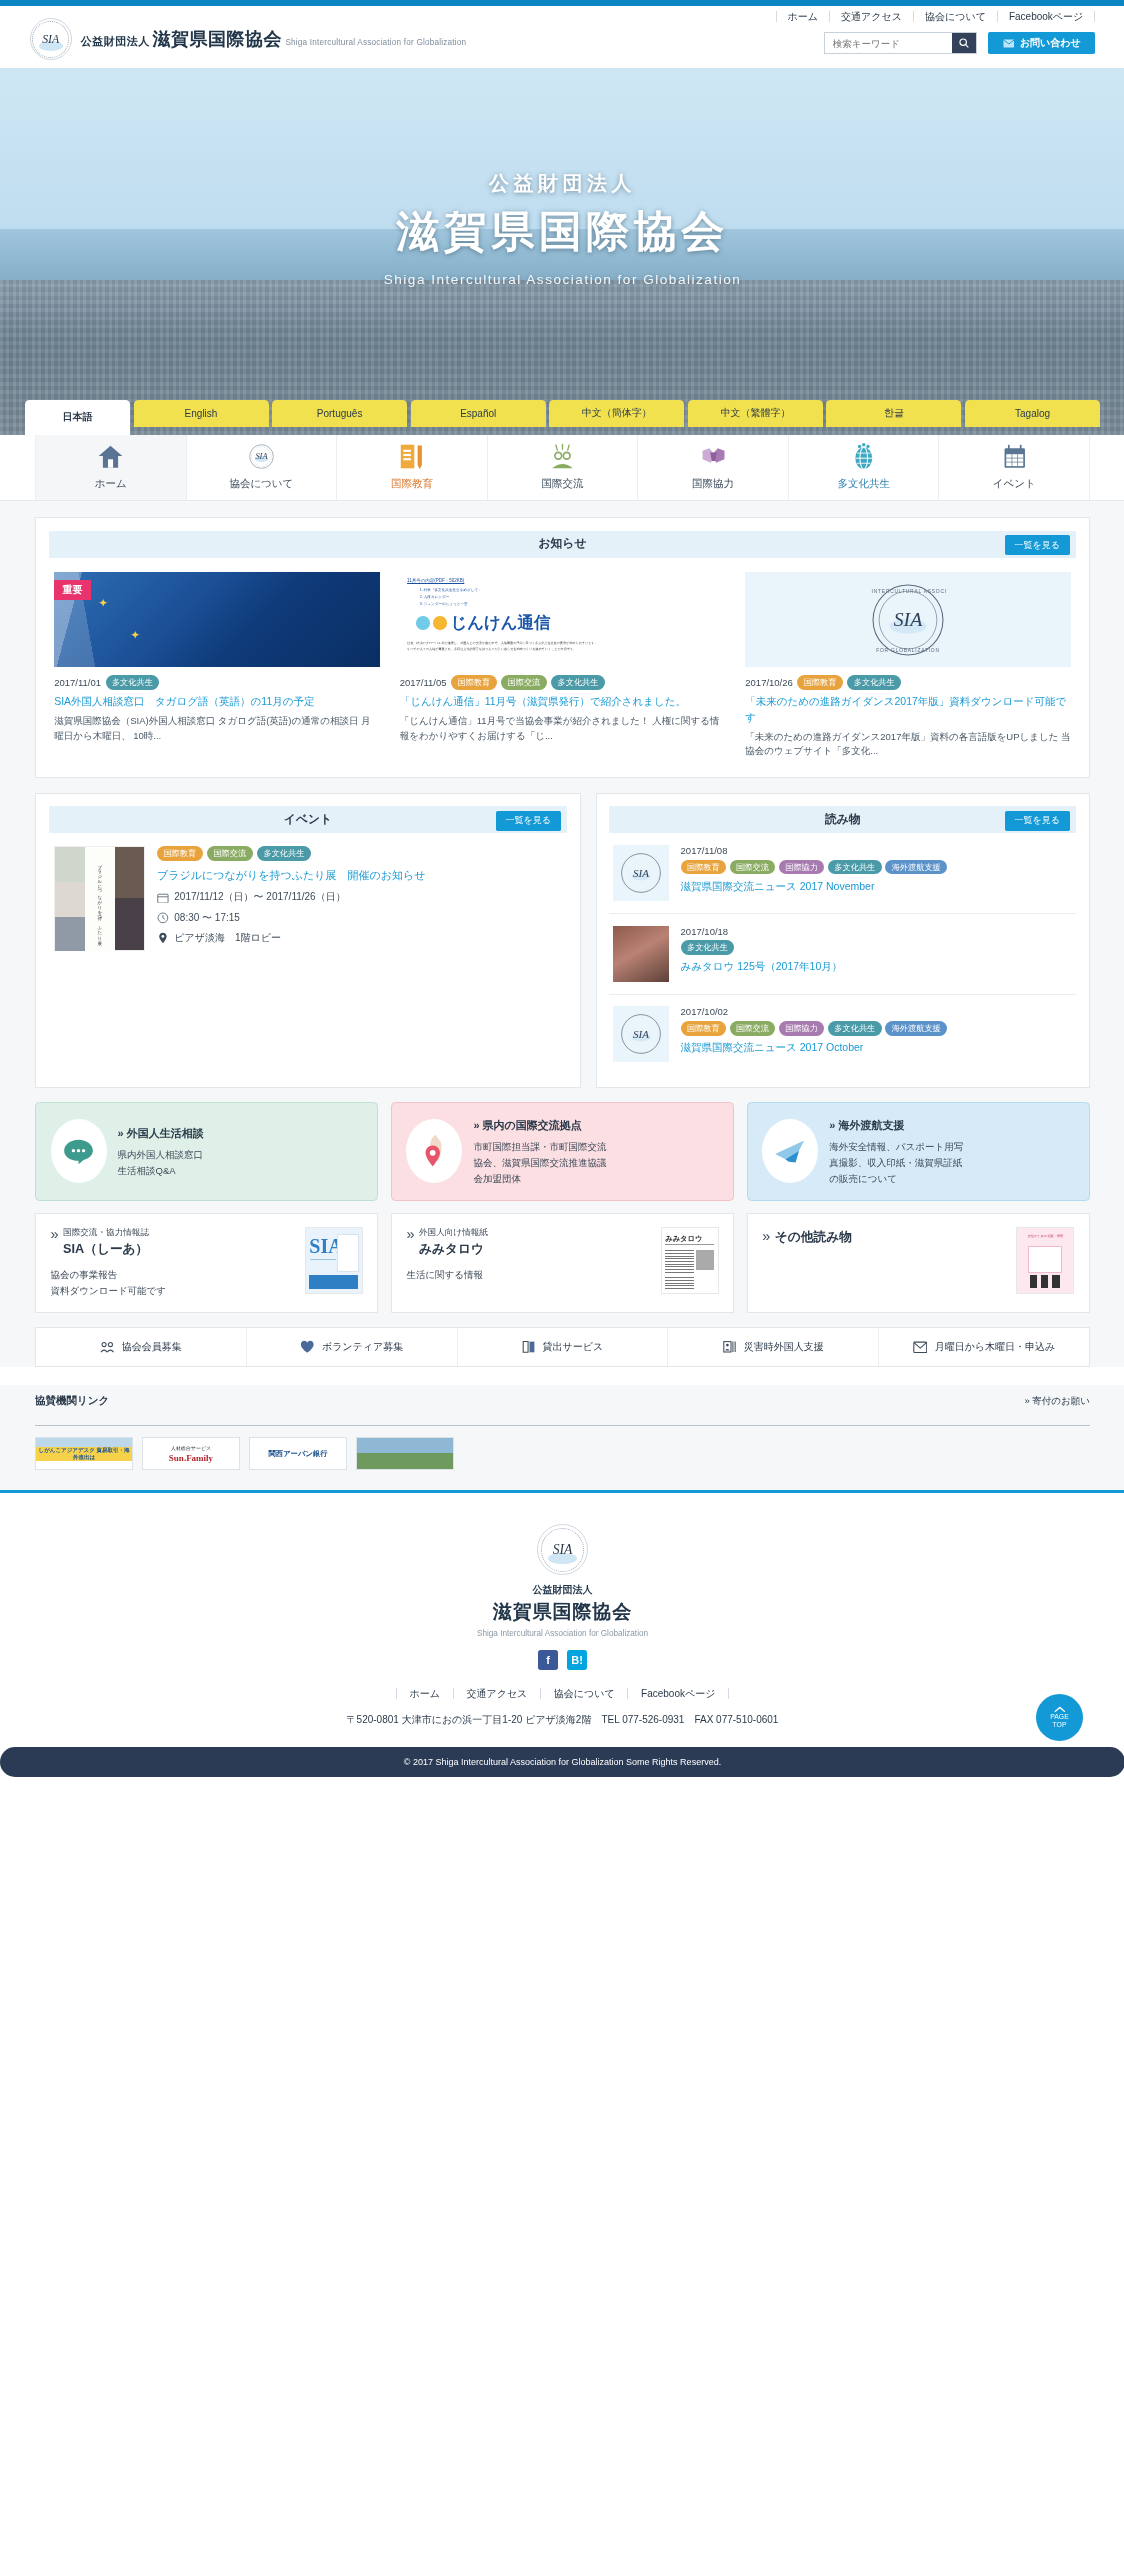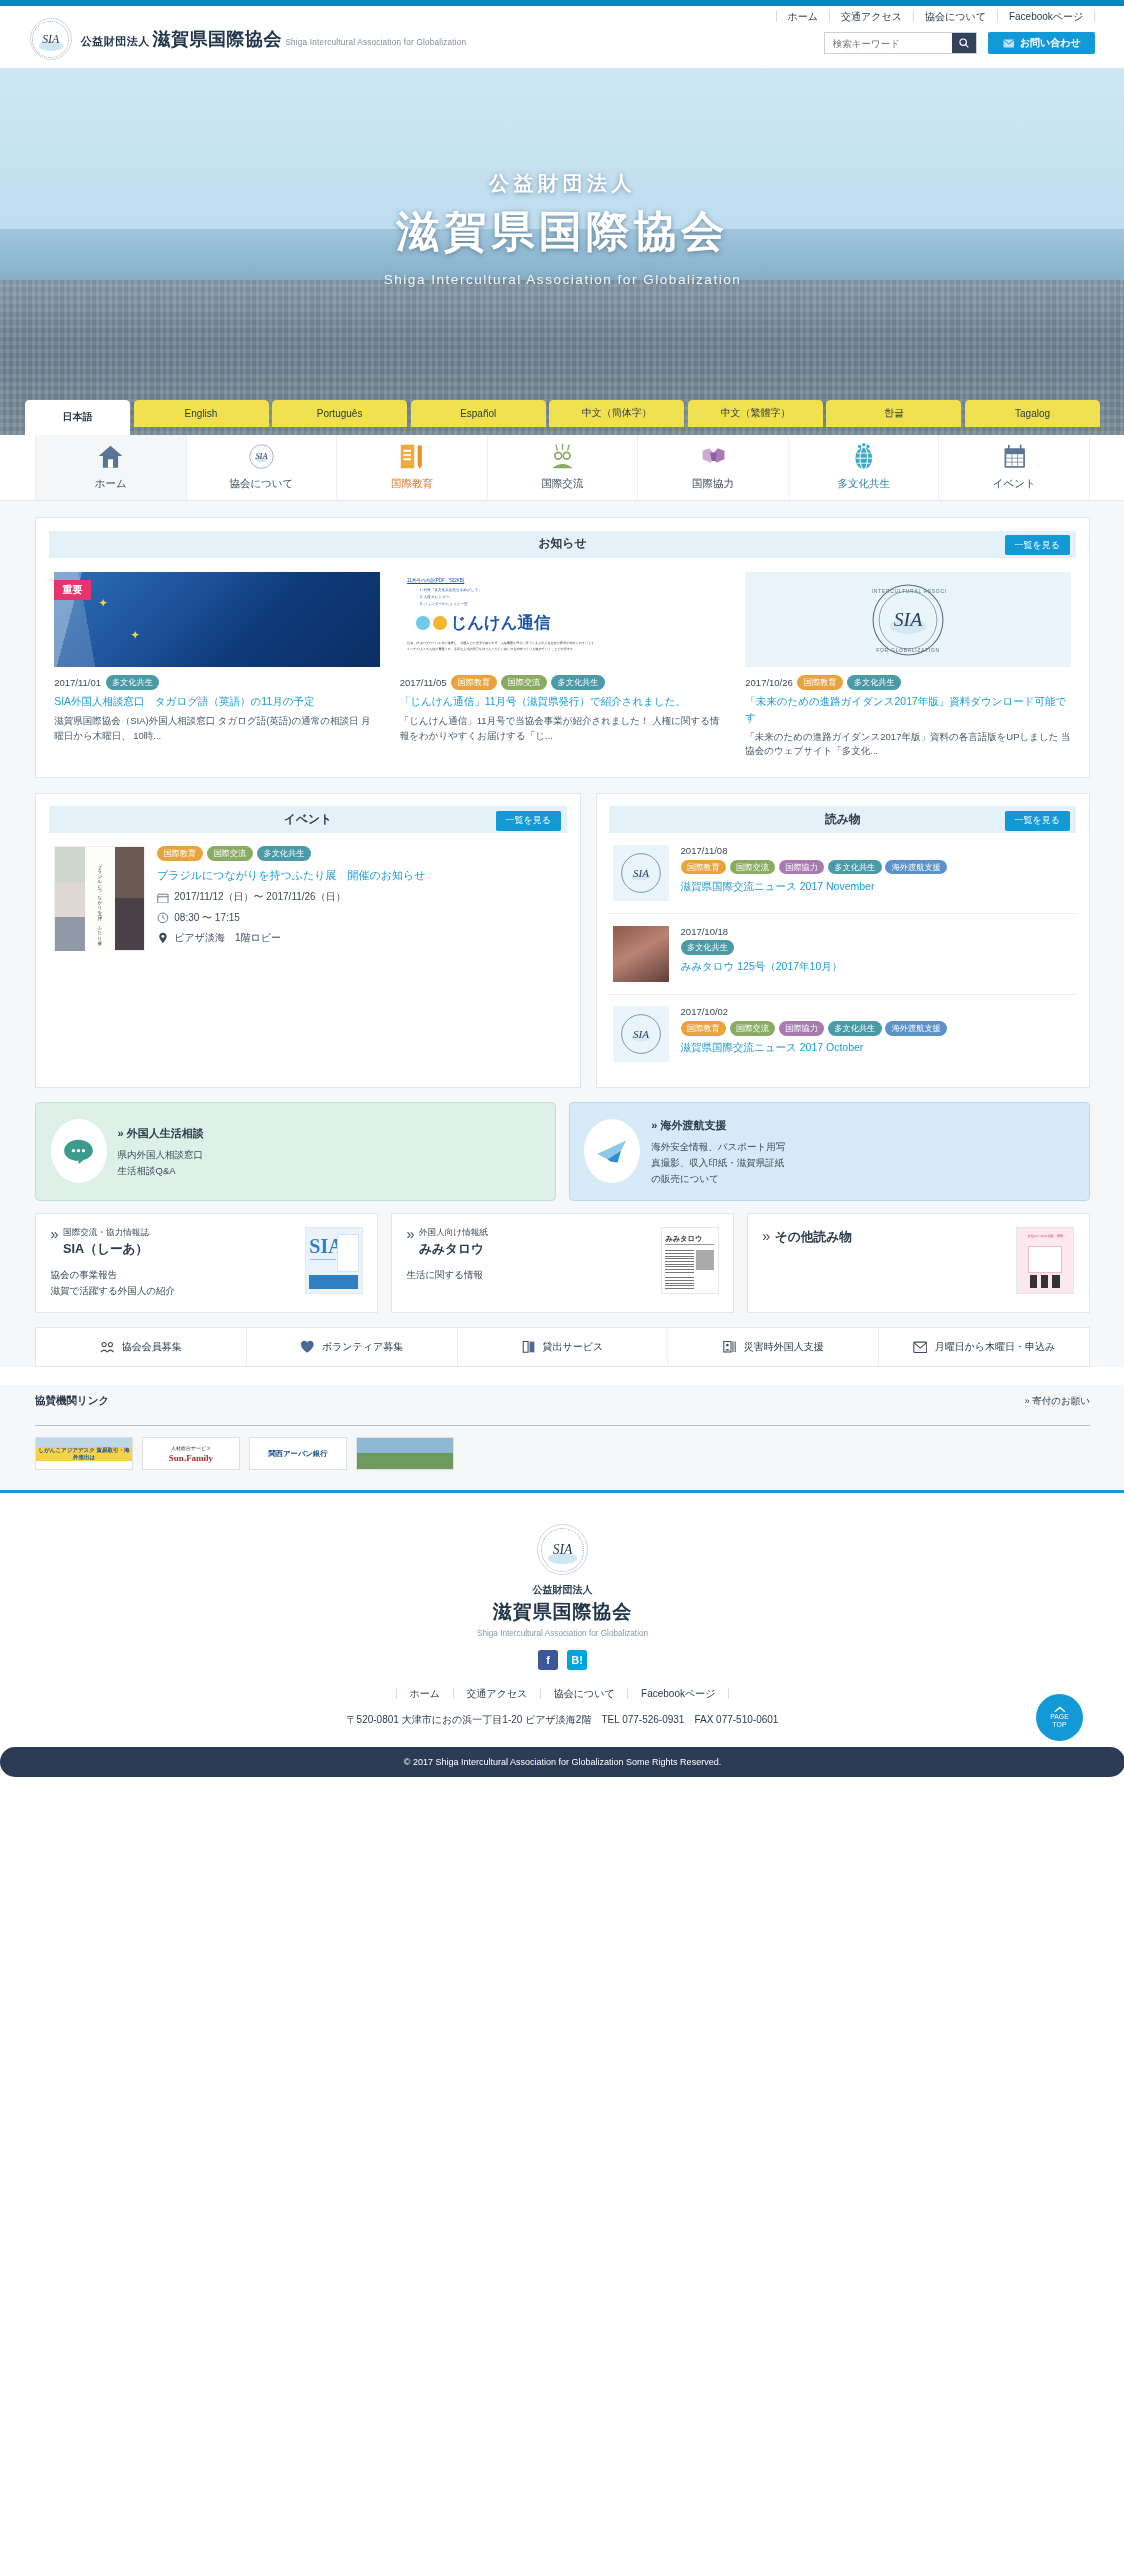--- a/index.html
+++ b/index.html
@@ -544,20 +544,35 @@
           </svg>
         </span>
         <span>
           <span class="svc-t">»&nbsp;<span>外国人生活相談</span></span>
           <span class="svc-d" style="display:block;">
             <span>県内外国人相談窓口</span><br><span>生活相談Q&amp;A</span>
           </span>
         </span>
       </a>
 
+      <a class="svc s2">
+        <span class="svc-ico">
+          <svg width="31" height="36" viewBox="0 0 34 40">
+            <path d="M18 2 C13 6 11 12 13 18 C15 24 13 28 16 32 L22 30 C24 24 26 16 24 10 Z" fill="#f0d9c8"></path>
+            <path d="M15 14 C10.6 14 7 17.6 7 22 C7 28 15 37 15 37 C15 37 23 28 23 22 C23 17.6 19.4 14 15 14 Z" fill="#e8556b"></path>
+            <circle cx="15" cy="22" r="3.2" fill="#fff"></circle>
+          </svg>
+        </span>
+        <span>
+          <span class="svc-t">»&nbsp;<span>県内の国際交流拠点</span></span>
+          <span class="svc-d" style="display:block;">
+            <span>市町国際担当課・市町国際交流</span><br><span>協会、滋賀県国際交流推進協議</span><br><span>会加盟団体</span>
+          </span>
+        </span>
+      </a>
 
       <a class="svc s3">
         <span class="svc-ico">
           <svg width="35" height="29" viewBox="0 0 40 34">
             <path d="M2 20 L36 4 L30 16 L14 26 Z" fill="#8fc8e8"></path>
             <path d="M14 26 L30 16 L26 30 L18 29 Z" fill="#2f90cf"></path>
           </svg>
         </span>
         <span>
           <span class="svc-t">»&nbsp;<span>海外渡航支援</span></span>
@@ -572,21 +587,21 @@
       <a class="pub">
         <span class="pub-l">
           <span style="display:flex;gap:4.5px;align-items:flex-start;">
             <span style="font-size:14.5px;color:#3d4a58;line-height:1;">»</span>
             <span>
               <span class="pub-sup" style="display:block;">国際交流・協力情報誌</span>
               <span class="pub-t" style="display:block;">SIA（しーあ）</span>
             </span>
           </span>
           <span class="pub-d" style="display:block;">
-            <span>協会の事業報告</span><br><span>滋賀で活躍する外国人の紹介</span>
+            <span>協会の事業報告</span><br><span>資料ダウンロード可能です</span>
           </span>
         </span>
         <span class="pub-img" style="background:#eaf3fb;position:relative;overflow:hidden;display:block;">
           <span style="position:absolute;top:7.3px;left:3.6px;font-size:20px;font-weight:bold;color:#2e7fc4;font-family:'Liberation Serif',serif;">SIA</span>
           <span style="position:absolute;top:31px;left:4.5px;right:25.5px;height:0.9px;background:#9cc2de;display:block;"></span>
           <span style="position:absolute;top:5.5px;right:2.7px;width:22px;height:38px;background:#fff;border:0.9px solid #d6e3ee;display:block;"></span>
           <span style="position:absolute;bottom:3.6px;left:3.6px;right:3.6px;height:14.5px;background:#2e7fc4;display:block;"></span>
         </span>
       </a>
 

